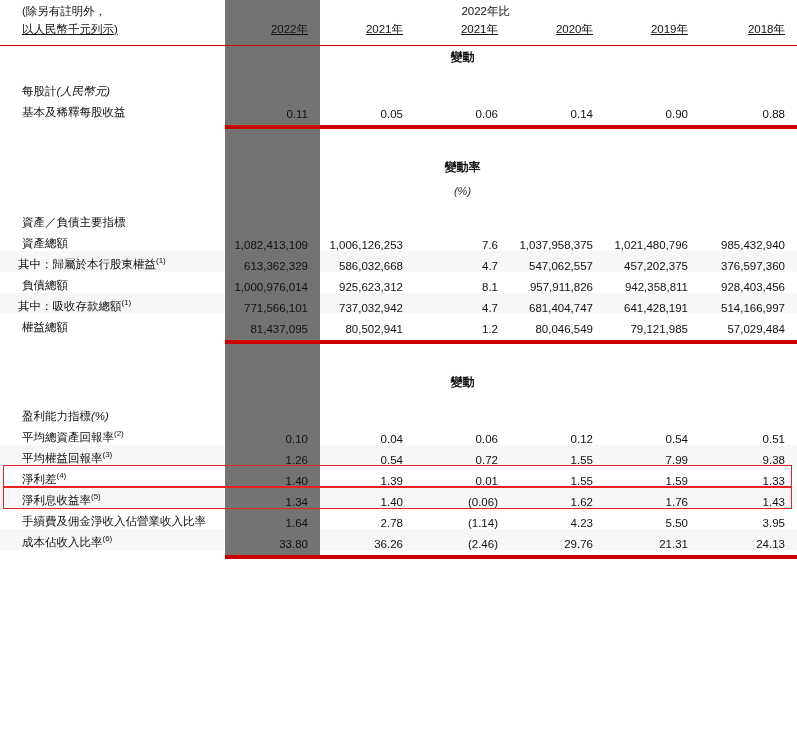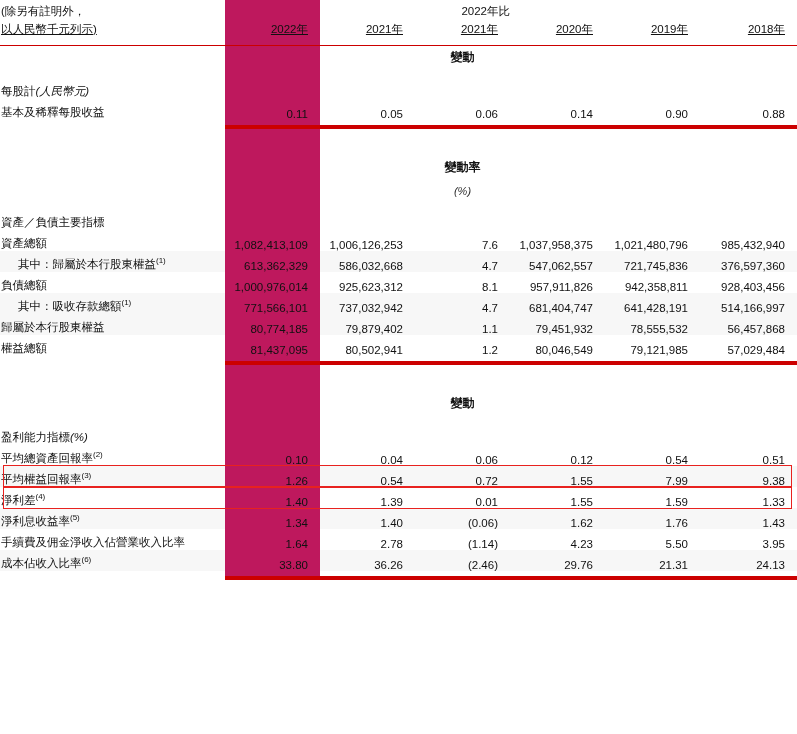--- a/index.html
+++ b/index.html
@@ -26,33 +26,33 @@
   col.c-num   { width: 95px; }
   col.c-num-last { width: 97px; }
 
   td, th {
     padding: 0;
     vertical-align: bottom;
     font-weight: normal;
   }
   .lbl {
     text-align: left;
-    padding-left: 1px;
+    padding-left: 22px;
     white-space: nowrap;
   }
   .num {
     text-align: right;
     padding-right: 12px;
     white-space: nowrap;
     font-variant-numeric: tabular-nums;
   }
   .ctr { text-align: right; }
 
   
-  .hl { background: #be185d; }
+  .hl { background: #737373; }
 
   
   .hdr-cell {
     font-size: 11.5px;
     color: #111;
     padding-bottom: 2px;
   }
   .hdr-row-top td { height: 22px; vertical-align: top; padding-top: 4px;}
   .hdr-row-mid td { height: 20px; vertical-align: top; text-decoration: underline; }
   .hdr-underline td {
@@ -260,50 +260,41 @@
         <td class="num">1,037,958,375</td>
         <td class="num">1,021,480,796</td>
         <td class="num">985,432,940</td>
       </tr>
       <tr class="rowh row-striped">
         <td class="lbl indent"><span>其中：歸屬於本行股東權益</span><span class="sup">(1)</span></td>
         <td class="num hl">613,362,329</td>
         <td class="num">586,032,668</td>
         <td class="num">4.7</td>
         <td class="num">547,062,557</td>
-        <td class="num">721,745,836</td>
+        <td class="num">457,202,375</td>
         <td class="num">376,597,360</td>
       </tr>
       <tr class="rowh">
         <td class="lbl">負債總額</td>
         <td class="num hl">1,000,976,014</td>
         <td class="num">925,623,312</td>
         <td class="num">8.1</td>
         <td class="num">957,911,826</td>
         <td class="num">942,358,811</td>
         <td class="num">928,403,456</td>
       </tr>
       <tr class="rowh row-striped">
         <td class="lbl indent"><span>其中：吸收存款總額</span><span class="sup">(1)</span></td>
         <td class="num hl">771,566,101</td>
         <td class="num">737,032,942</td>
         <td class="num">4.7</td>
         <td class="num">681,404,747</td>
         <td class="num">641,428,191</td>
         <td class="num">514,166,997</td>
       </tr>
-      <tr class="rowh row-striped">
-        <td class="lbl">歸屬於本行股東權益</td>
-        <td class="num hl">80,774,185</td>
-        <td class="num">79,879,402</td>
-        <td class="num">1.1</td>
-        <td class="num">79,451,932</td>
-        <td class="num">78,555,532</td>
-        <td class="num">56,457,868</td>
-      </tr>
       <tr class="rowh">
         <td class="lbl">權益總額</td>
         <td class="num hl">81,437,095</td>
         <td class="num">80,502,941</td>
         <td class="num">1.2</td>
         <td class="num">80,046,549</td>
         <td class="num">79,121,985</td>
         <td class="num">57,029,484</td>
       </tr>
       <tr class="dblrule">

